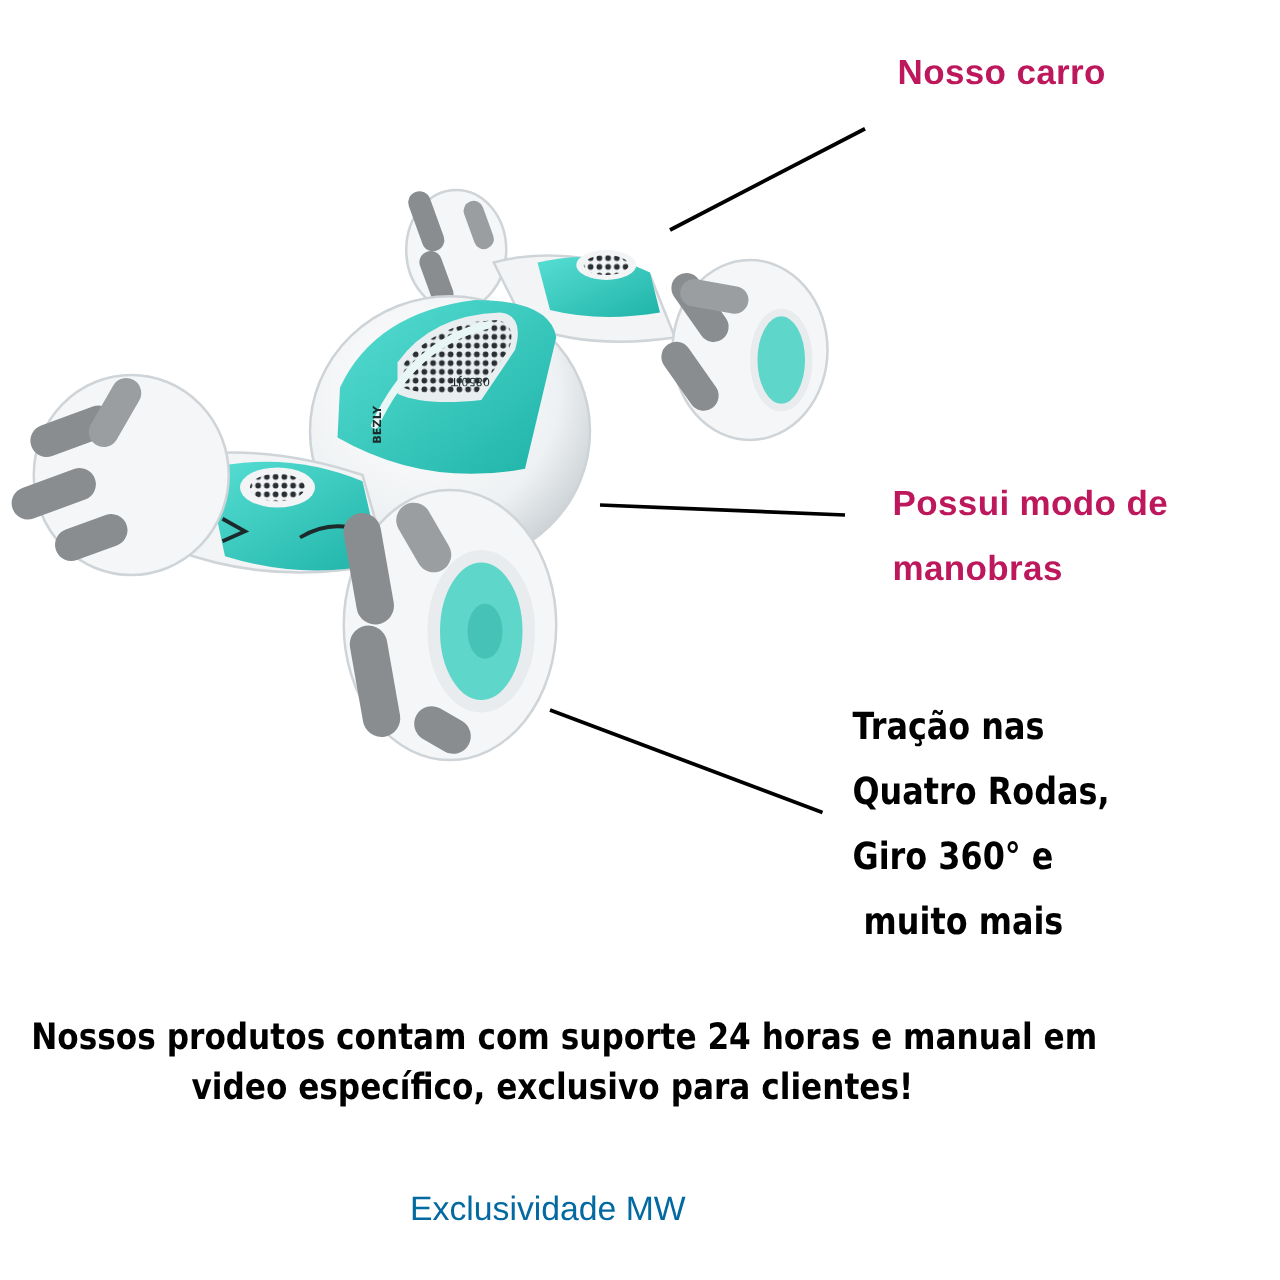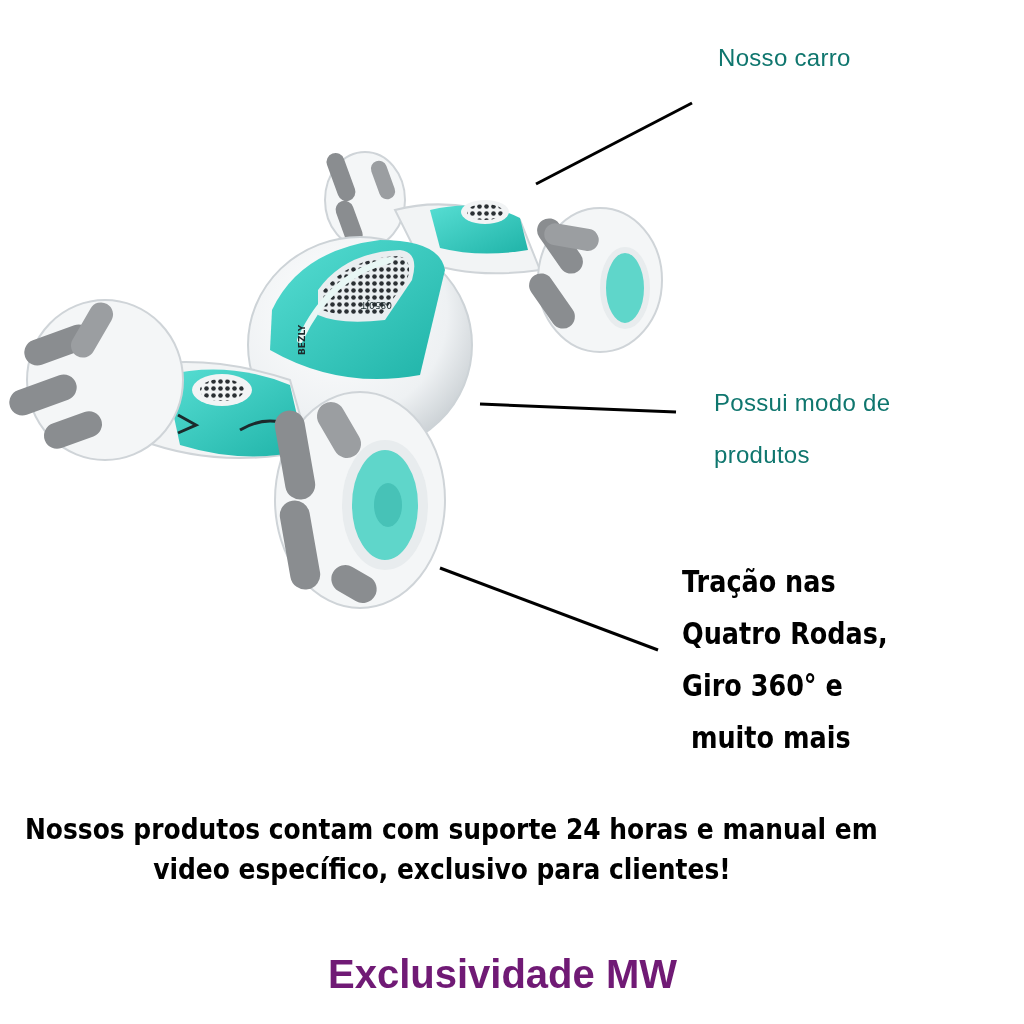--- a/index.html
+++ b/index.html
@@ -1,22 +1,22 @@
 <!DOCTYPE html>
 <html><head>
   <meta charset="utf-8">
   <style>
     html, body { margin: 0; padding: 0; background: #ffffff; }
     body { width: 1024px; height: 1024px; position: relative; overflow: hidden; font-family: "Liberation Sans", sans-serif; color: #000; }
     .abs { position: absolute; }
-    .callout-bold { font-family: "Liberation Sans", sans-serif; font-weight: normal; font-size: 24px; line-height: 52px; color: #0f766e; letter-spacing: 0.3px; }
+    .callout-bold { font-family: "Liberation Sans", sans-serif; font-weight: bold; font-size: 28px; line-height: 52px; color: #be185d; letter-spacing: 0.3px; }
     .callout-cond { font-family: "DejaVu Sans", sans-serif; font-weight: bold; font-size: 30px; line-height: 52px; color: #000; transform: scaleX(0.85); transform-origin: left top; white-space: nowrap; }
     .line { white-space: nowrap; display: block; }
     .footer-text { font-family: "DejaVu Sans", sans-serif; font-weight: bold; font-size: 29px; line-height: 40px; color: #000; transform: scaleX(0.86); transform-origin: left top; white-space: nowrap; }
-    .brand { font-family: "Liberation Sans", sans-serif; font-weight: bold; font-size: 40px; color: #701a75; white-space: nowrap; }
+    .brand { font-family: "Liberation Sans", sans-serif; font-weight: normal; font-size: 27px; color: #0369a1; white-space: nowrap; }
     svg { display: block; }
   </style>
 </head>
 <body>
 
 <div class="abs" style="left:0; top:140px; width:700px; height:480px;">
   <svg width="700" height="480" viewBox="0 0 700 480">
     <defs>
       <radialGradient id="bodyGrad" cx="40%" cy="35%" r="70%">
         <stop offset="0%" stop-color="#ffffff"></stop>
@@ -96,21 +96,21 @@
   <line x1="480" y1="404" x2="676" y2="412" stroke="#000" stroke-width="3"></line>
   <line x1="440" y1="568" x2="658" y2="650" stroke="#000" stroke-width="3"></line>
 </svg>
 
 <div class="abs callout-bold" style="left:718px; top:32px;">
   <span class="line">Nosso carro</span>
 </div>
 
 <div class="abs callout-bold" style="left:714px; top:377px;">
   <span class="line">Possui modo de</span>
-  <span class="line">produtos</span>
+  <span class="line">manobras</span>
 </div>
 
 <div class="abs callout-cond" style="left:682px; top:556px;">
   <span class="line">Tração nas</span>
   <span class="line">Quatro Rodas,</span>
   <span class="line">Giro 360° e</span>
   <span class="line" style="white-space:pre;"> muito mais</span>
 </div>
 
 <div class="abs footer-text" style="left:25px; top:809px;">

